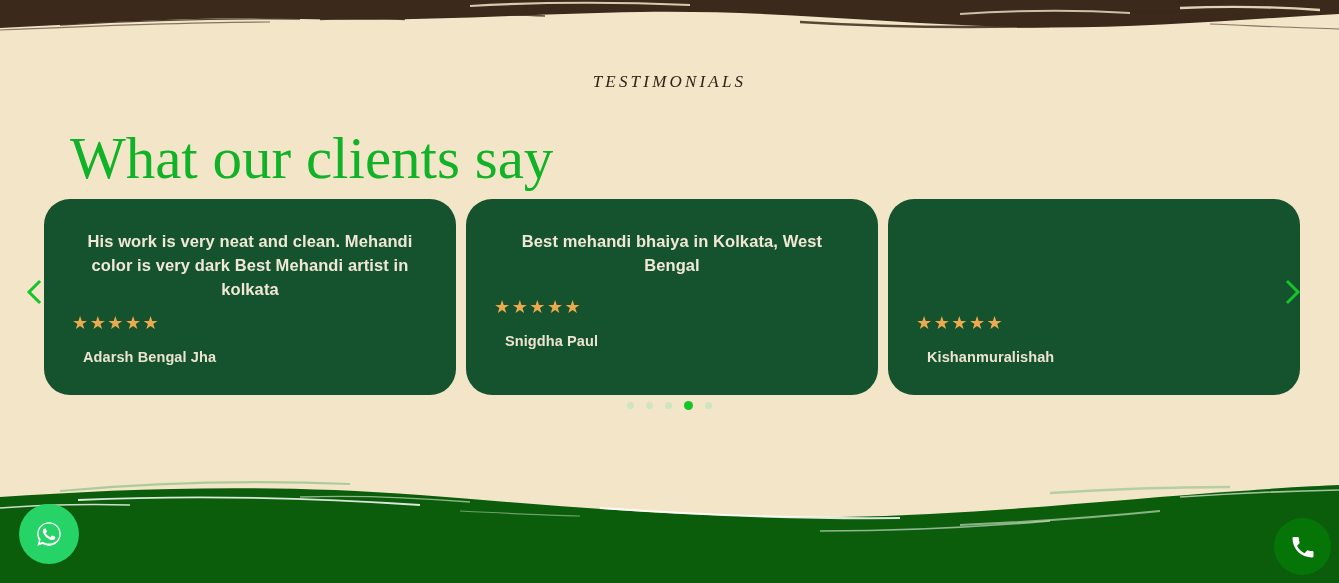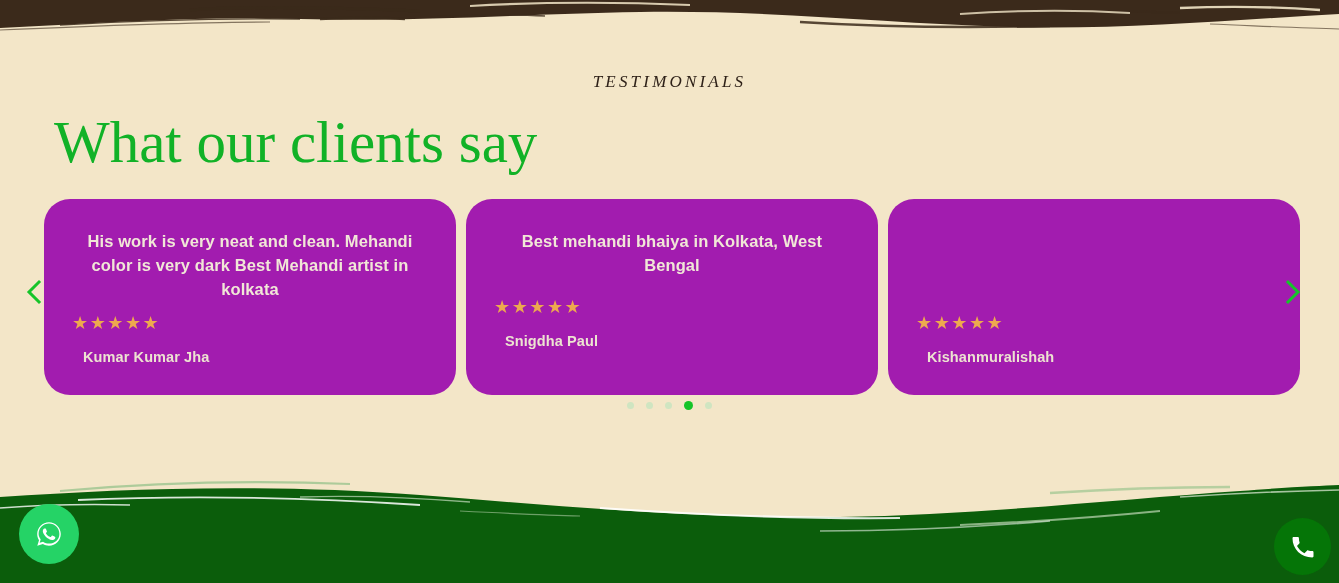--- a/index.html
+++ b/index.html
@@ -55,21 +55,21 @@
   }
   .headline {
     position: absolute;
     top: 108px;
     left: 54px;
     font-family: "Liberation Serif", serif;
     font-weight: normal;
     font-size: 59px;
     line-height: 68px;
     color: #11B227;
-    margin: 0;
+    margin: 16px;
     letter-spacing: 0px;
   }
 
   
   .carousel {
     position: absolute;
     top: 199px;
     left: 0;
     width: 1339px;
     height: 196px;
@@ -77,21 +77,21 @@
   .cards {
     position: absolute;
     left: 44px;
     top: 0;
     display: flex;
     gap: 10px;
   }
   .card {
     width: 412px;
     height: 196px;
-    background: #a21caf;
+    background: #14532d;
     border-radius: 26px;
     box-sizing: border-box;
     padding: 30px 28px 0 28px;
     position: relative;
     overflow: hidden;
   }
   .card-quote {
     color: #F1E7D7;
     font-size: 16.5px;
     line-height: 24px;
@@ -211,21 +211,21 @@
   <div class="eyebrow">TESTIMONIALS</div>
   <h1 class="headline">What our clients say</h1>
 
   <div class="carousel">
     <div class="cards">
 
       <div class="card">
         <div class="card-quote">His work is very neat and clean. Mehandi color is very dark Best Mehandi artist in kolkata</div>
         <div class="card-body">
           <div class="stars">★★★★★</div>
-          <div class="author">Kumar Kumar Jha</div>
+          <div class="author">Adarsh Bengal Jha</div>
         </div>
       </div>
 
       <div class="card single">
         <div class="card-quote">Best mehandi bhaiya in Kolkata, West Bengal</div>
         <div class="card-body">
           <div class="stars">★★★★★</div>
           <div class="author">Snigdha Paul</div>
         </div>
       </div>

